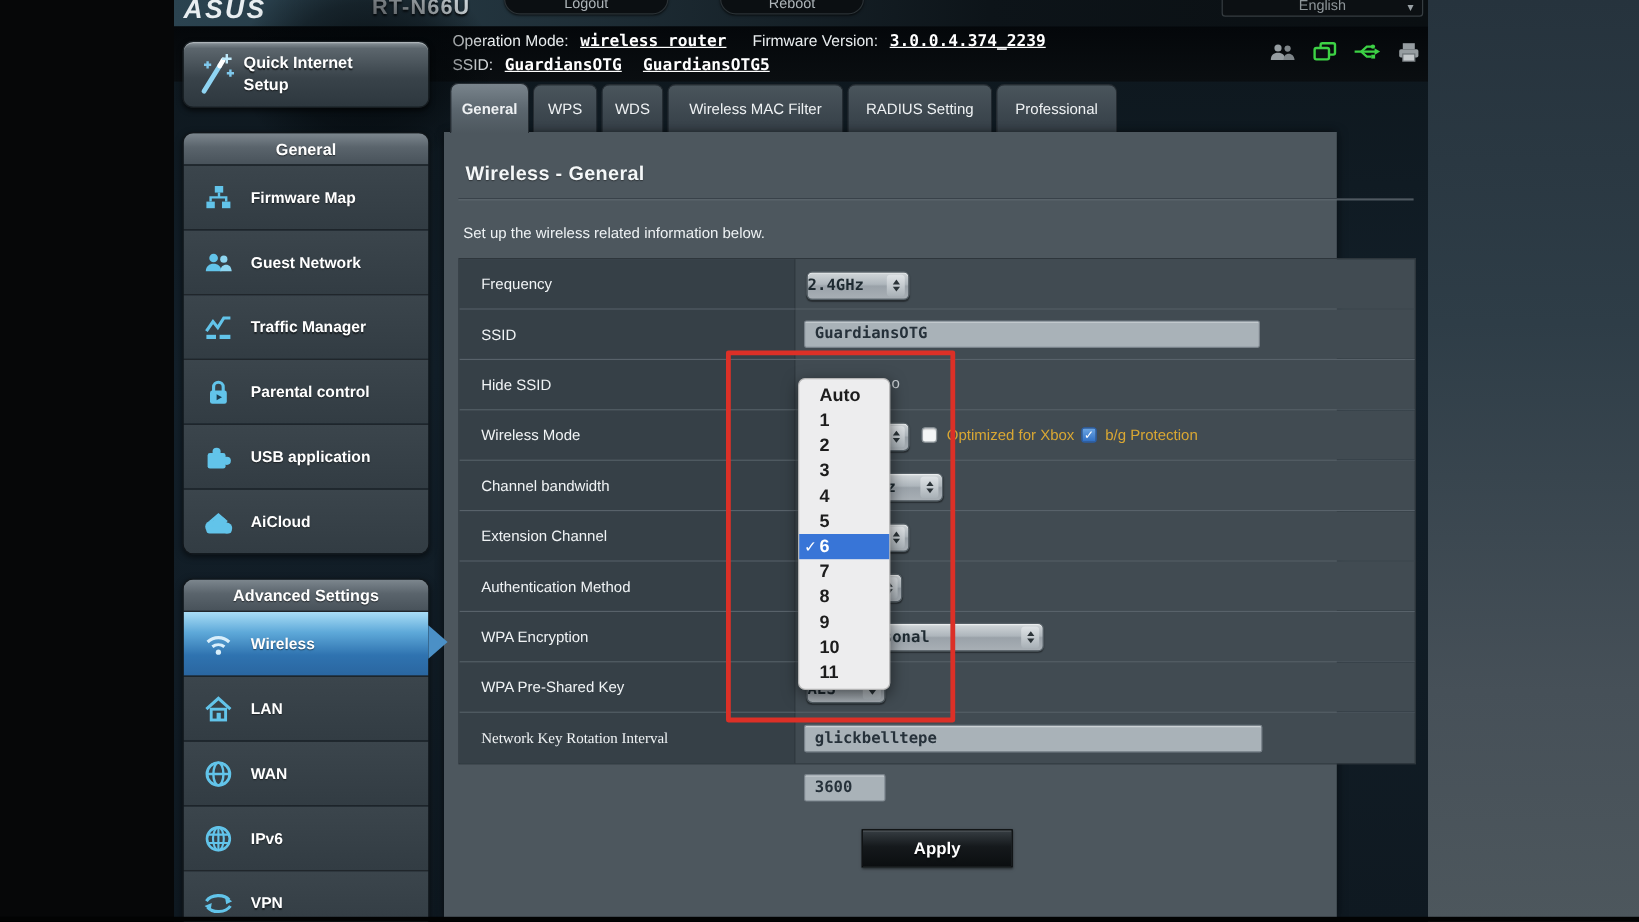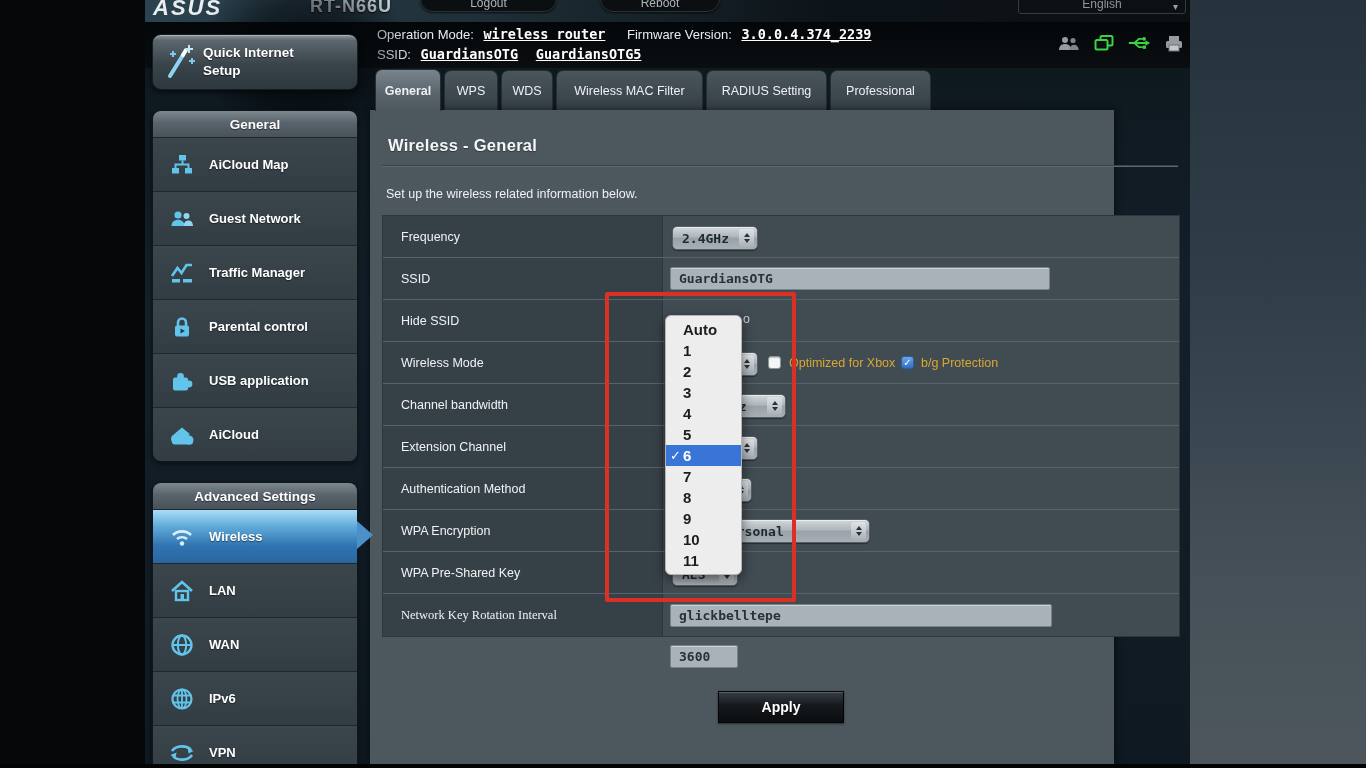--- a/index.html
+++ b/index.html
@@ -85,21 +85,21 @@
   .frow:last-child { border-bottom:none;font-family:Liberation Serif, serif; }
   .fl { width:280px; background:#364047; display:flex; align-items:center; padding-left:18px;
     color:#f0f3f5; font-size:12.5px; border-right:1px solid #2e363c; }
   .fv { flex:1; background:#414b52; position:relative; }
 
   .mac-select { position:absolute; border-radius:5px; border:1px solid #566067;
     background:linear-gradient(180deg,#d2d7da 0%,#aeb6bc 45%,#9aa2a9 52%,#a8afb5 100%);
     box-shadow:inset 0 1px 0 rgba(255,255,255,.55), 0 1px 1px rgba(0,0,0,.4);
     display:flex; align-items:center; z-index:7; cursor:pointer; }
   .mac-select .val { flex:1; font-family:"DejaVu Sans Mono", monospace; font-weight:bold;
-    font-size:13px; color:#1e2a31; padding-left:9px; white-space:nowrap; overflow:hidden; }
+    font-size:13px; color:#1e2a31; padding-left:0; white-space:nowrap; overflow:hidden; }
   .stepper { width:15px; height:18px; margin-right:3px; border-radius:3px; flex:none;
     background:linear-gradient(180deg,#dfe3e6,#a9b1b7); display:flex; flex-direction:column;
     align-items:center; justify-content:center; gap:2px; }
   .tri-up { width:0; height:0; border-left:3.5px solid transparent; border-right:3.5px solid transparent;
     border-bottom:4.5px solid #2b3338; }
   .tri-down { width:0; height:0; border-left:3.5px solid transparent; border-right:3.5px solid transparent;
     border-top:4.5px solid #2b3338; }
 
   .text-input { position:absolute; height:23px; background:#a9b2b8; border:1px solid #79828a;
     border-radius:2px; box-shadow:inset 0 1px 0 rgba(255,255,255,.4); display:flex; align-items:center;
@@ -213,21 +213,21 @@
     <div class="side-header">General</div>
     <div class="side-item">
       <span class="ic">
         <svg width="26" height="26" viewBox="0 0 26 26">
             <rect x="10" y="3" width="7" height="5.5" fill="#62c4ea"></rect>
             <rect x="3" y="16" width="7" height="5.5" fill="#62c4ea"></rect>
             <rect x="16" y="16" width="7" height="5.5" fill="#62c4ea"></rect>
             <path d="M13.5,8.5v4M6.5,16v-3.5h13V16" stroke="#62c4ea" stroke-width="2" fill="none"></path>
           </svg>
       </span>
-      <span>AiCloud Map</span>
+      <span>Firmware Map</span>
     </div>
     <div class="side-item">
       <span class="ic">
         <svg width="26" height="26" viewBox="0 0 26 26">
             <circle cx="9" cy="9" r="3.6" fill="#62c4ea"></circle>
             <path d="M2.5,20c0-4.2 3-6.3 6.5-6.3s6.5,2.1 6.5,6.3z" fill="#62c4ea"></path>
             <circle cx="17.5" cy="10" r="3" fill="#8ed6f1"></circle>
             <path d="M14.5,20c.4-3.6 2.2-5.4 5-5.4 2.6,0 4.2,1.8 4.6,5.4z" fill="#8ed6f1"></path>
           </svg>
       </span>

